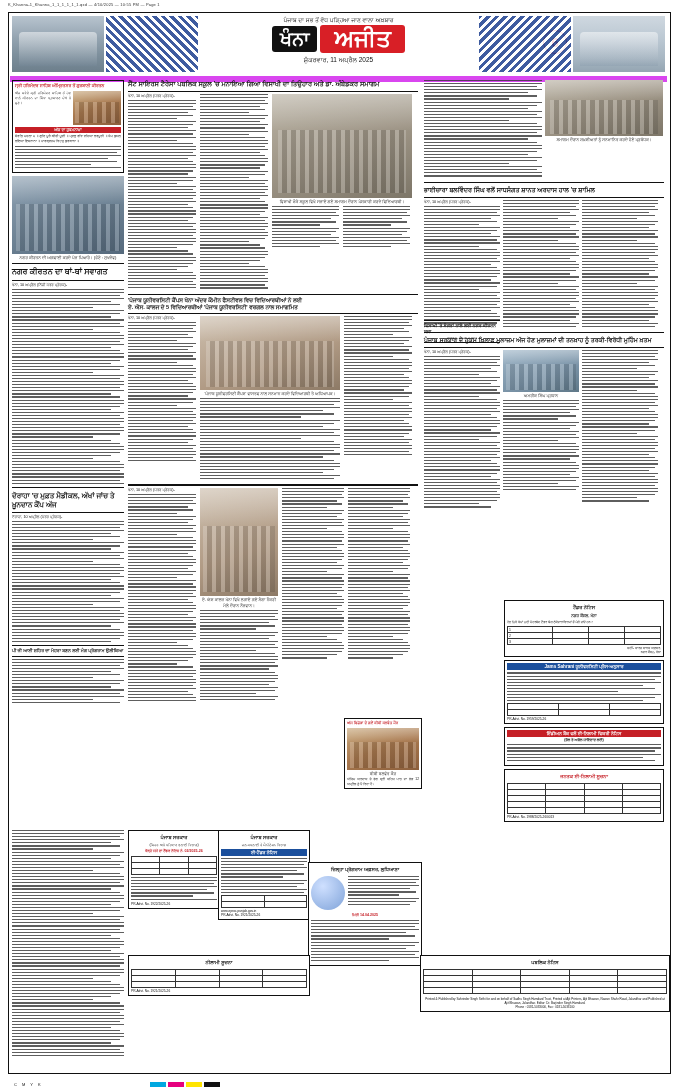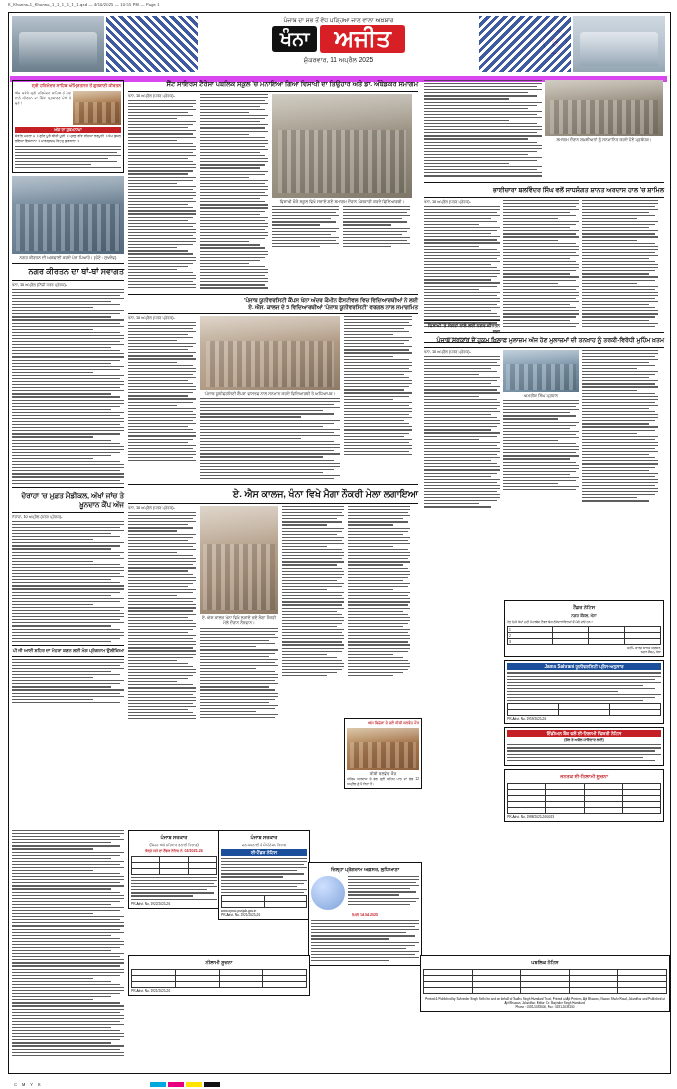--- a/index.html
+++ b/index.html
@@ -32,21 +32,21 @@
   .logo-black{background:#111;color:#fff;font-size:19px;font-weight:bold;padding:2px 8px;border-radius:3px;
      font-family:"Liberation Serif",serif;letter-spacing:0px;}
   .logo-red{background:#d81f26;color:#fff;font-size:23px;font-weight:bold;padding:1px 14px;border-radius:3px;
      font-family:"Liberation Serif",serif;}
   .mast-date{font-size:6.5px;margin-top:3px;color:#111;}
   .pageno{position:absolute;right:100px;top:16px;width:22px;height:22px;border:1.5px solid #d81f26;border-radius:50%;
      color:#d81f26;font-size:13px;font-weight:bold;display:flex;align-items:center;justify-content:center;}
 
   
   .col{position:absolute;}
-  .hl{font-weight:bold;text-align:right;line-height:1.25;color:#111;}
+  .hl{font-weight:bold;text-align:left;line-height:1.25;color:#111;}
   .rule{border-top:1px solid #111;}
   .boxed{border:1px solid #111;}
   .photo{background:linear-gradient(160deg,#8fa2b3,#6d8294 55%,#55697c);position:relative;overflow:hidden;}
   .photo.warm{background:linear-gradient(160deg,#c8a87c,#a8784e 50%,#8c5f3c);}
   .photo.indoor{background:linear-gradient(160deg,#b9b2a4,#9c9384 55%,#7d7668);}
   .photo.crowd{background:linear-gradient(160deg,#cdbfae,#b09a84 60%,#8d7a66);}
   .photo:before{content:"";position:absolute;left:4%;right:4%;top:35%;bottom:4%;
     background:repeating-linear-gradient(90deg,rgba(255,255,255,.20) 0 4px,rgba(0,0,0,.12) 4px 9px);}
   .photo:after{content:"";position:absolute;left:0;right:0;top:0;height:36%;
     background:linear-gradient(180deg,rgba(255,255,255,.35),rgba(255,255,255,0));}
@@ -576,21 +576,20 @@
           <i></i>
           <i></i>
           <i></i>
           <i></i>
           <i></i>
           <i></i>
       </div>
     </div>
 
     <div class="rule" style="margin-top:3px;"></div>
-    <div class="hl" style="font-size:9.5px;margin:3px 0;">ਏ. ਐਸ ਕਾਲਜ, ਖੰਨਾ ਵਿਖੇ ਮੈਗਾ ਨੌਕਰੀ ਮੇਲਾ ਲਗਾਇਆ</div>
     <div class="rule"></div>
 
     <div style="display:flex;gap:4px;margin-top:2px;">
       <div style="width:68px;">
         <div style="font-size:3.8px;">ਖੰਨਾ, 10 ਅਪ੍ਰੈਲ (ਪੱਤਰ ਪ੍ਰੇਰਕ)-</div>
         <div class="lines" style="margin-top:2px;">
           <i></i>
             <i></i>
             <i></i>
             <i></i>

